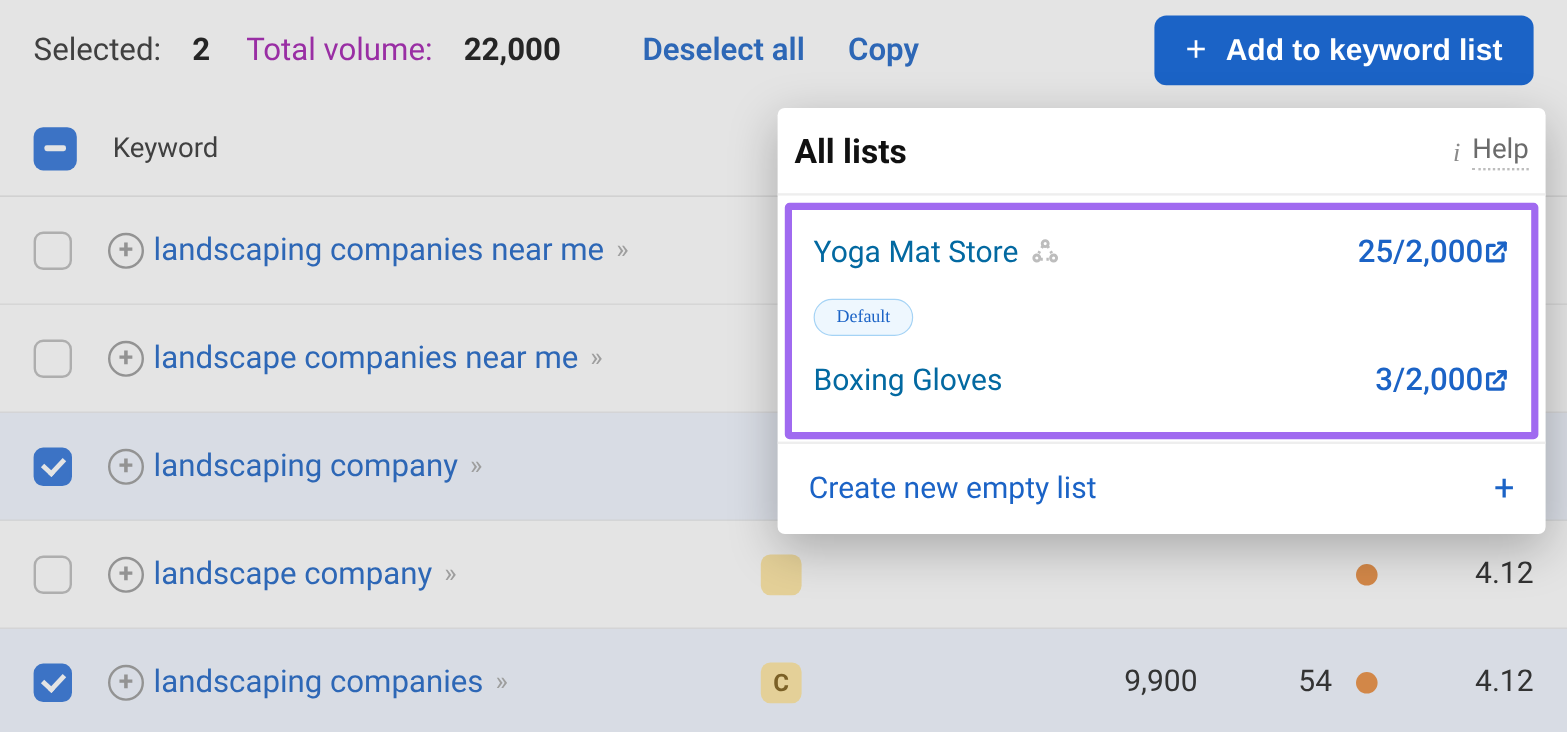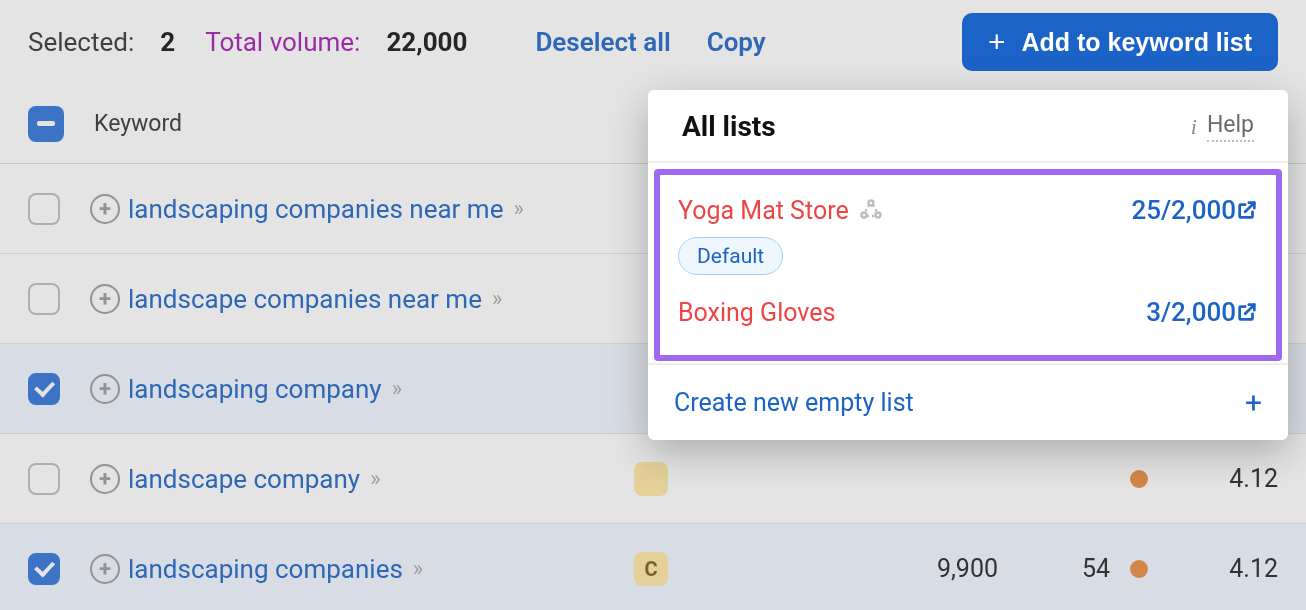--- a/index.html
+++ b/index.html
@@ -137,42 +137,42 @@
     left: 648px;
     width: 640px;
     background:#fff;
     border-radius:6px;
     box-shadow: 0 12px 40px rgba(0,0,0,0.25);
     z-index: 30;
     overflow:hidden;
   }
   .panel-head {
     display:flex; align-items:center; justify-content:space-between;
-    padding: 20px 34px 18px;
+    padding: 20px 14px 18px;
     border-bottom: 2px solid #eee;
   }
   .panel-title { font-size:28px; font-weight:700; color:#111; }
   .help-wrap { display:flex; align-items:center; gap:10px; color:#6b6b6b; font-size:23px; }
   .help-i { font-family: Georgia, serif; font-style: italic; font-size:22px; color:#8b8b8b; }
   .help-text { border-bottom: 2px dotted #bdbdbd; padding-bottom:2px; cursor:pointer;}
   .hl-box {
     border: 6px solid #a06af0;
     margin: 6px 6px 2px;
     border-radius: 4px;
     padding: 12px 14px 14px;
   }
   .list-item { padding: 8px 4px 14px; }
   .list-top { display:flex; align-items:center; justify-content:space-between; }
-  .list-name { font-size:25px; color:#ef4444; display:flex; align-items:center; gap:10px; }
+  .list-name { font-size:25px; color:#0369a1; display:flex; align-items:center; gap:10px; }
   .shared-ic {
     width:24px; height:24px;
   }
   .count-link { color:#1b63c6; font-size:26px; display:flex; align-items:center; cursor:pointer; font-weight:500;}
   .ext-ic { width:22px; height:22px; }
-  .pill { display:inline-block; margin-top:12px; padding:6px 18px; border-radius:999px; font-size:21px; cursor:pointer; }
+  .pill { display:inline-block; margin-top:24px; padding:6px 18px; border-radius:999px; font-size:15px; cursor:pointer;font-family:Liberation Serif, serif; }
   .pill-default { border:1.5px solid #a5d3f5; color:#1b63c6; background:#eef7fe; }
   .pill-set { border:1.5px solid #cfcfcf; color:#6d6d6d; background:#fff; }
   .panel-foot {
     border-top: 2px solid #eee;
     display:flex; align-items:center; justify-content:space-between;
     padding: 20px 26px;
     color:#1b63c6; font-size:25px; cursor:pointer;
   }
   .panel-foot .plus { font-size:30px; font-weight:400; }
 </style>

